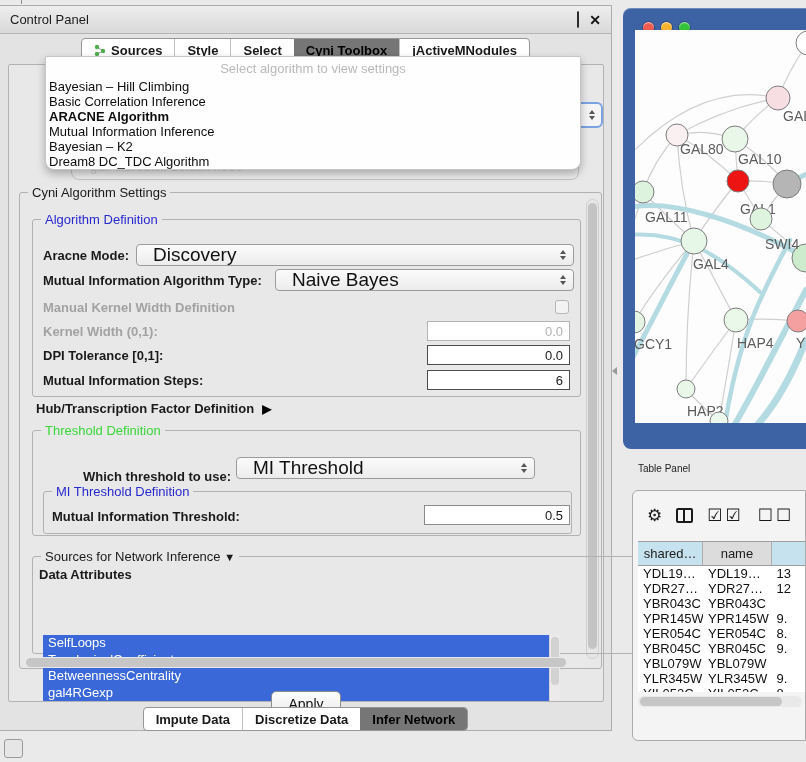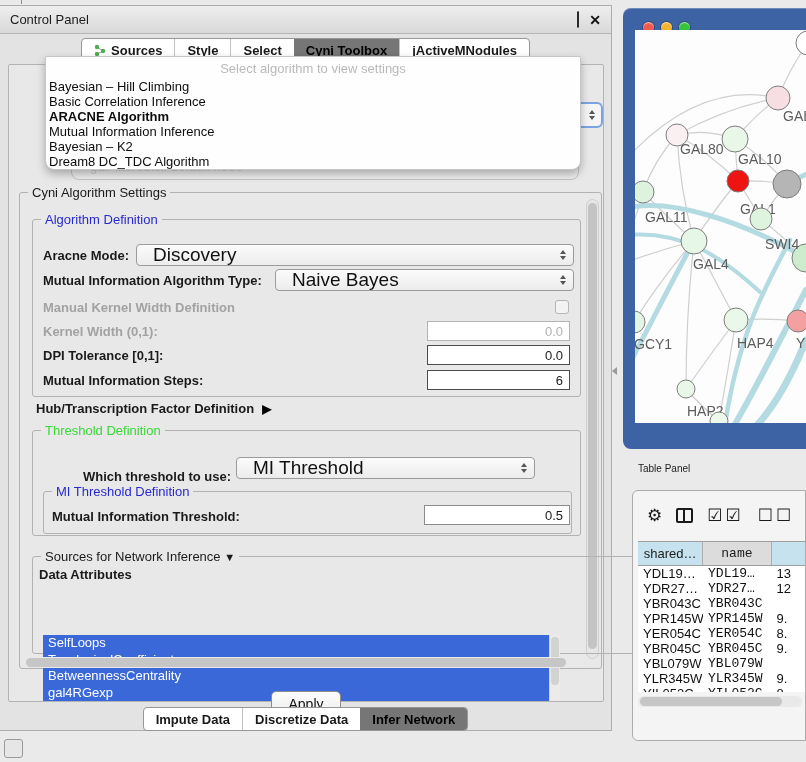--- a/index.html
+++ b/index.html
@@ -89,21 +89,21 @@
   .split-icon{width:17px;height:15px;border:2px solid #1a1a1a;border-radius:2px;position:relative;box-sizing:border-box;}
   .split-icon:before{content:"";position:absolute;left:5px;top:0;width:2px;height:100%;background:#1a1a1a;}
   .tp-table{position:absolute;left:5px;top:50px;width:169px;height:150px;background:#fff;overflow:hidden;
       border-top:1px solid #9e9e9e;}
   .tp-hrow{display:flex;height:23px;border-bottom:1px solid #9e9e9e;}
   .tp-hcell{display:flex;align-items:center;justify-content:center;font-size:13px;color:#1c1c1c;
       border-right:1px solid #aeaeae;box-sizing:border-box;}
   .tp-row{display:flex;height:15px;}
   .tp-cell{font-size:13px;color:#101010;padding-left:5px;box-sizing:border-box;white-space:nowrap;overflow:hidden;
       line-height:15px;}
-  .c1{width:74px;} .c2{width:78px;font-family:Liberation Mono, monospace;} .c3{width:40px;}
+  .c1{width:74px;} .c2{width:78px;} .c3{width:40px;}
   .hdr-blue{background:#c6e2ee;} .hdr-gray{background:#dcdcdc;}
   .tp-hscroll{position:absolute;left:5px;top:205px;width:164px;}
   .corner-icon{position:absolute;left:4px;top:739px;width:17px;height:17px;border:1px solid #9a9a9a;
       border-radius:3px;background:#e6e6e6;}
   .top-tick{position:absolute;left:21px;top:0;width:1px;height:4px;background:#8e8e8e;}
   .side-grip{position:absolute;left:612px;top:367px;width:0;height:0;border-top:4px solid transparent;
       border-bottom:4px solid transparent;border-right:5px solid #9a9a9a;}
 </style>
 </head>
 <body>

